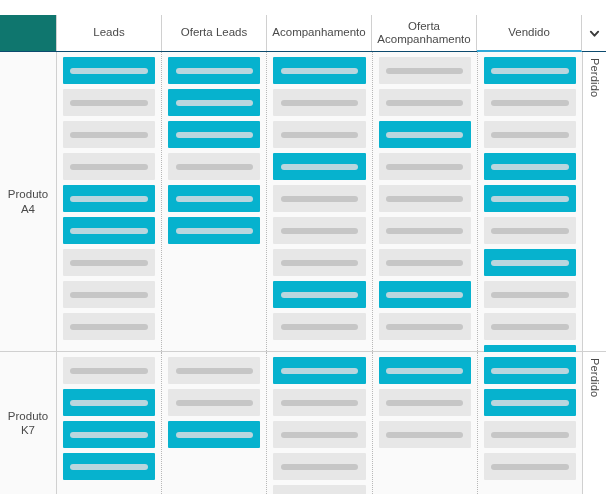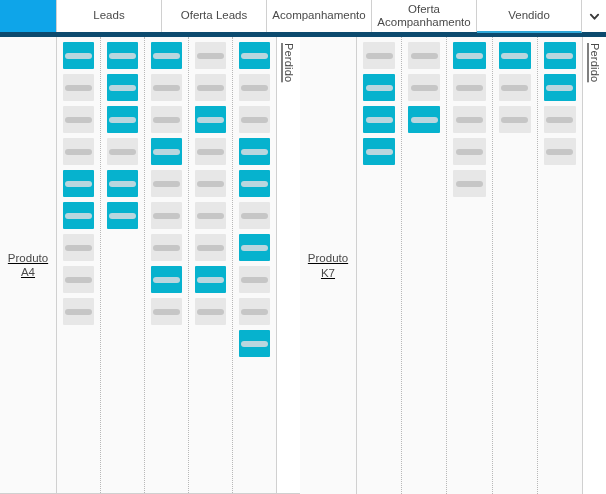--- a/index.html
+++ b/index.html
@@ -22,22 +22,23 @@
     display: flex;
     flex-direction: column;
   }
 
   
   .header-row {
     display: flex;
     height: 37px;
     flex: 0 0 37px;
     box-sizing: border-box;
-    border-bottom: 5px solid #0c4a6e;
-    background: #0ea5e9;
+    border-bottom: 1px solid #0c4a6e;
+    background: #0f766e;
+    margin-top: 15px;
   }
   .header-corner {
     flex: 0 0 57px;
     box-sizing: border-box;
     border-right: 1px solid #d0d0d0;
   }
   .header-cell {
     flex: 1 1 0;
     box-sizing: border-box;
     border-right: 1px solid #d0d0d0;
@@ -68,23 +69,22 @@
   .caret-glyph {
     width: 11px;
     height: 11px;
     display: block;
   }
 
   
   .board-body {
     flex: 1 1 auto;
     display: flex;
-    flex-direction: row;
+    flex-direction: column;
     min-height: 0;
-    text-decoration: underline;
   }
 
   .swimlane {
     display: flex;
     box-sizing: border-box;
     min-height: 0;
   }
   .swimlane.lane-0 { flex: 0 0 300px; border-bottom: 1px solid #d0d0d0; }
   .swimlane.lane-1 { flex: 1 1 auto; }
 

